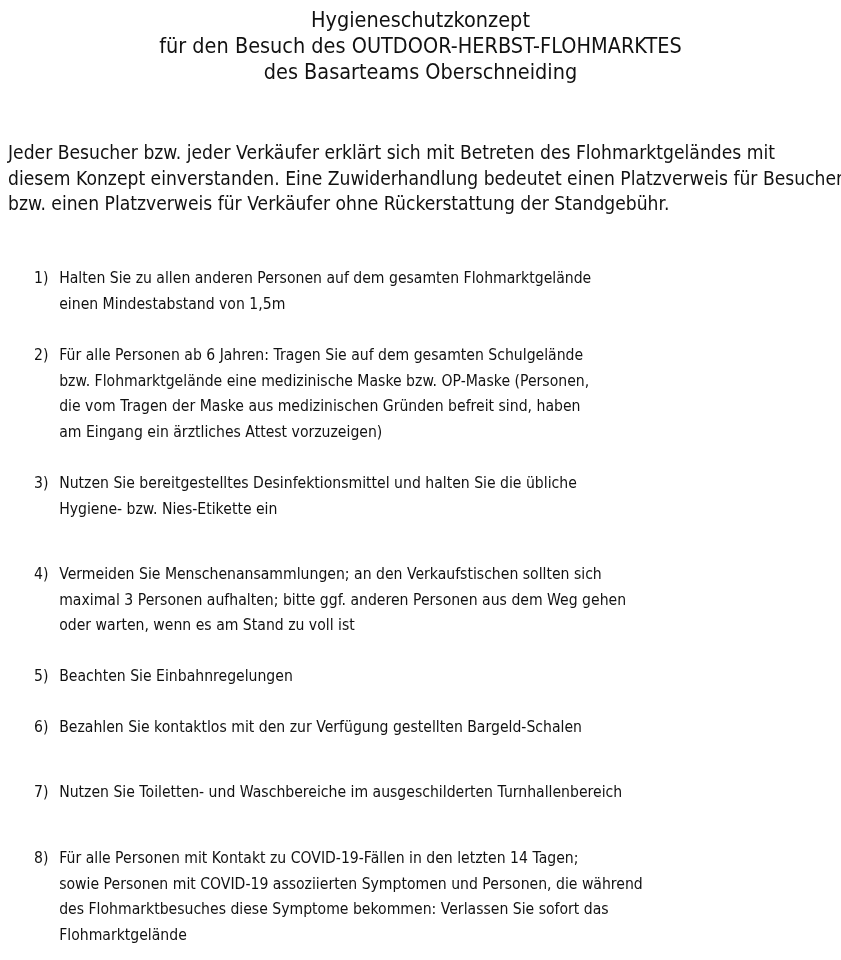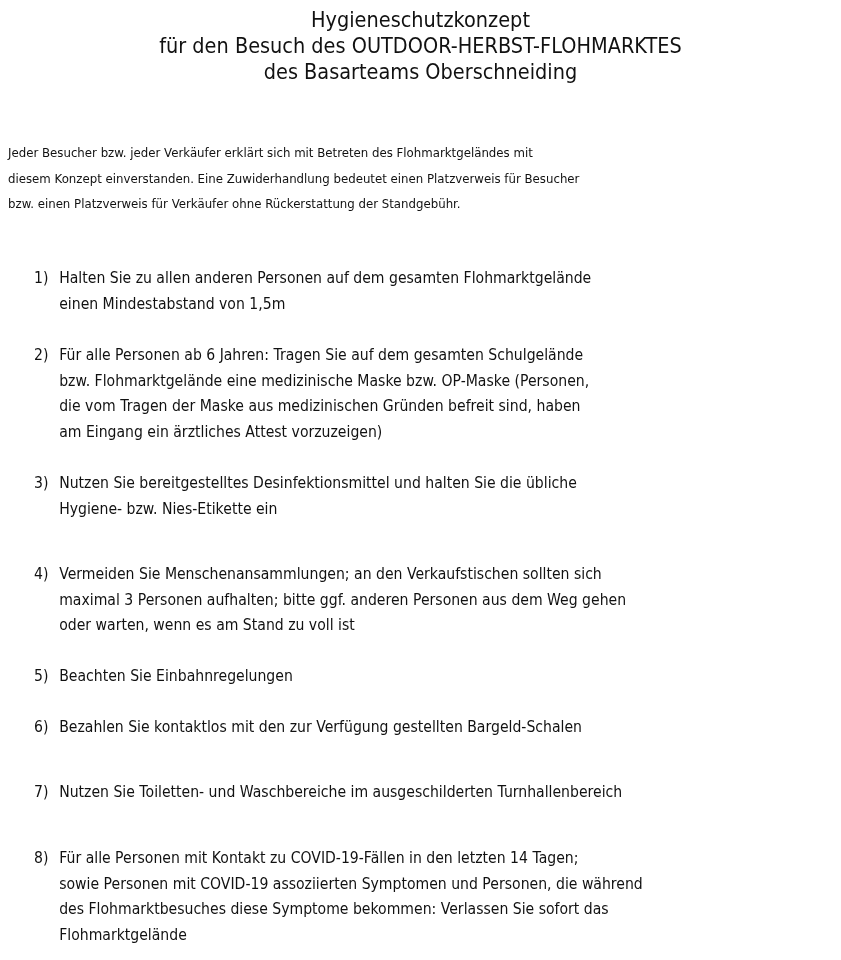--- a/index.html
+++ b/index.html
@@ -21,21 +21,21 @@
       width: 841px;
       text-align: center;
       font-size: 21px;
       line-height: 26px;
       letter-spacing: 0px;
     }
     .intro {
       position: absolute;
       left: 8px;
       width: 830px;
-      font-size: 13px;
+      font-size: 19px;
       line-height: 25.5px;
       white-space: nowrap;
     }
     .item {
       position: absolute;
       left: 34px;
       width: 780px;
       font-size: 15.6px;
       line-height: 25.5px;
     }

